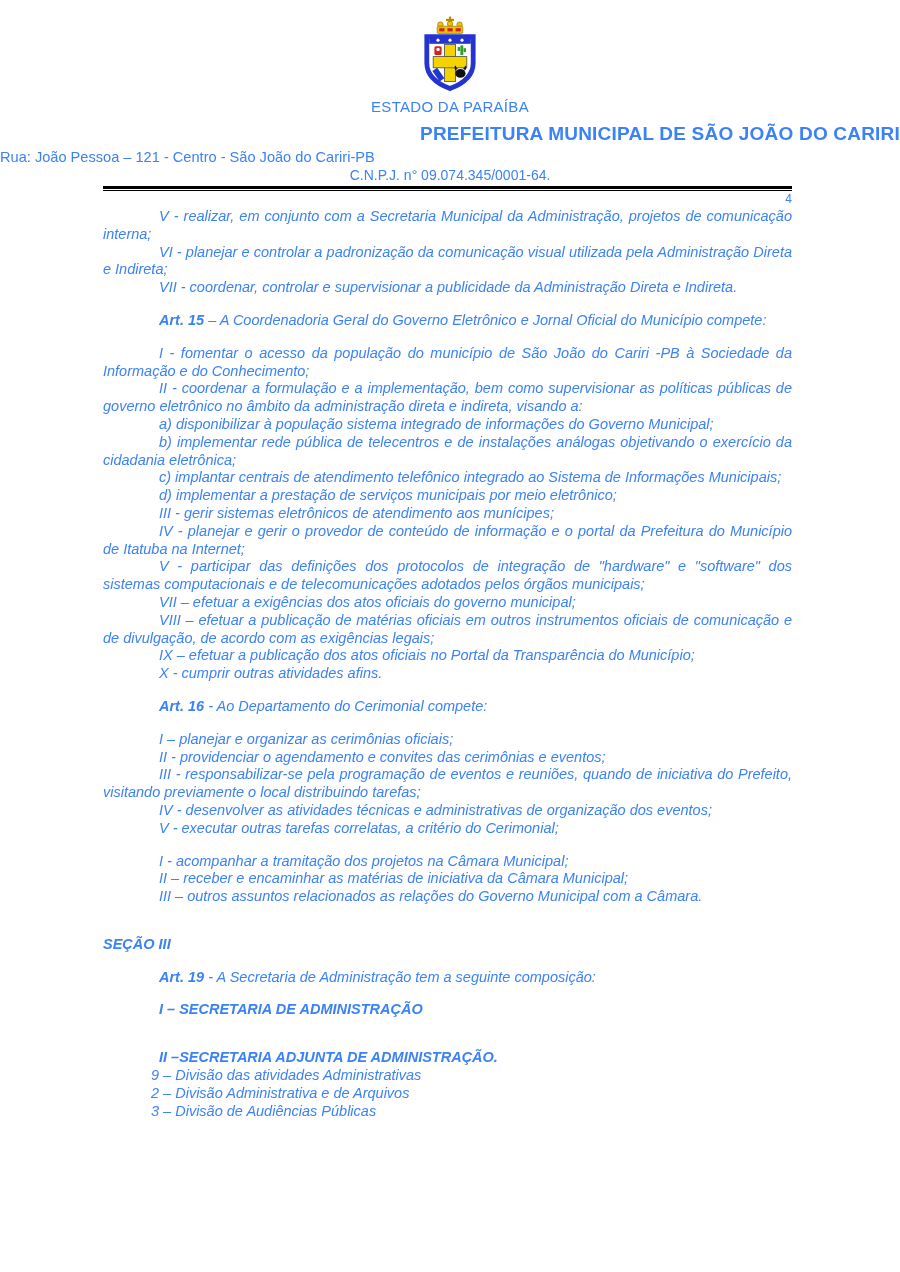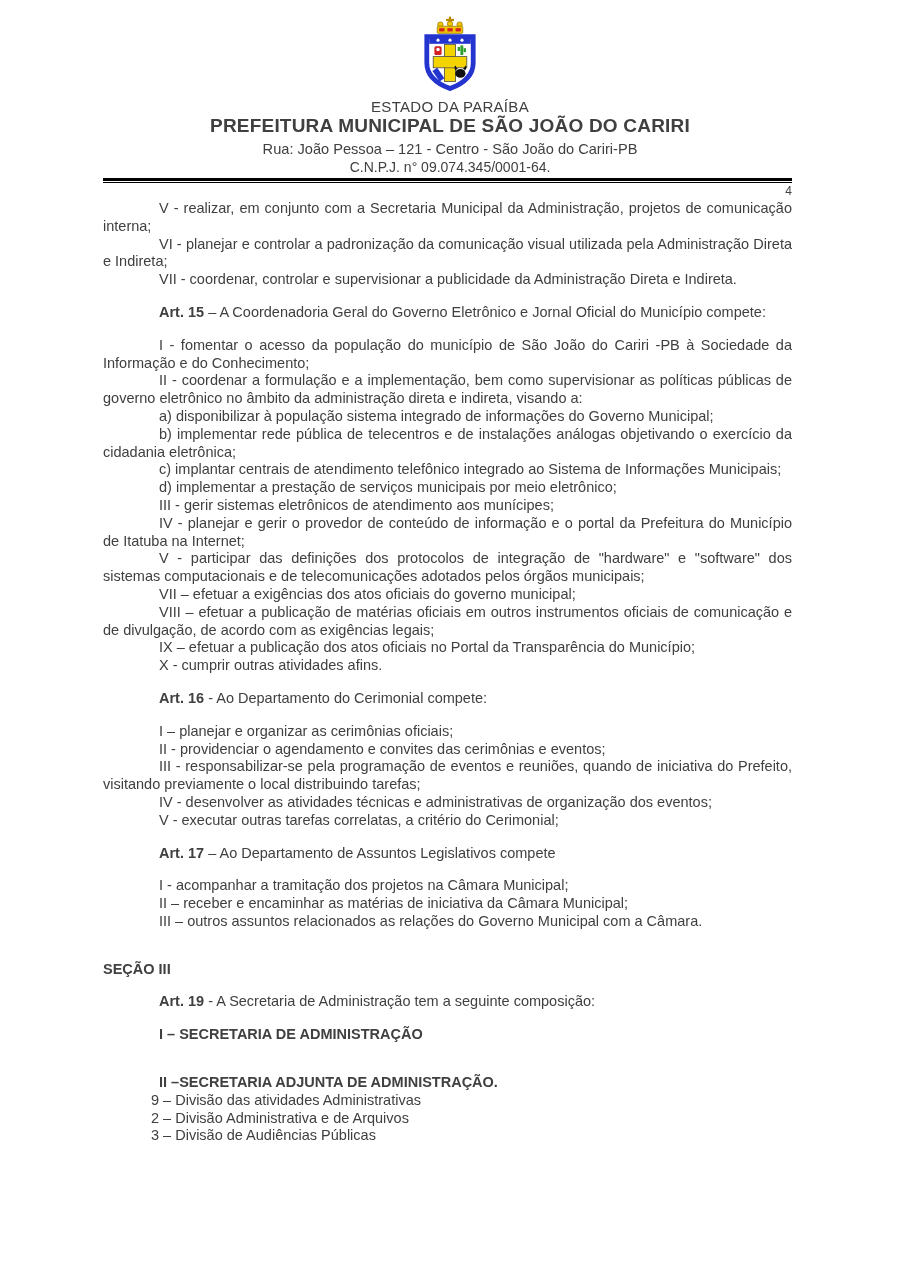--- a/index.html
+++ b/index.html
@@ -1,31 +1,31 @@
 <!DOCTYPE html>
 <html><head>
 <meta charset="utf-8">
 <style>
   html,body{margin:0;padding:0;background:#fff;}
   .page{
     position:relative;
     width:900px;height:1272px;
-    background:#fff;color:#404040;
+    background:#fff;color:#3b82f6;
     font-family:"Liberation Sans", sans-serif;
     overflow:hidden;
   }
   .crest-wrap{display:flex;justify-content:center;padding-top:15px;}
   .hdr-state{text-align:center;font-size:15px;margin-top:3px;letter-spacing:.3px;}
-  .hdr-title{text-align:center;font-size:19px;font-weight:bold;margin-top:0;letter-spacing:.2px;}
-  .hdr-addr{text-align:center;font-size:14.6px;margin-top:4px;}
+  .hdr-title{text-align:right;font-size:19px;font-weight:bold;margin-top:8px;letter-spacing:.2px;}
+  .hdr-addr{text-align:left;font-size:14.6px;margin-top:4px;}
   .hdr-cnpj{text-align:center;font-size:14px;margin-top:2px;}
   .rule{margin:3px 108px 0 103px;height:1px;border-top:3px solid #000;border-bottom:1px solid #000;}
   .pagenum{margin:2px 108px 0 103px;text-align:right;font-size:12px;line-height:12px;}
   .doc-body{margin:3px 108px 0 103px;font-size:14.5px;line-height:17.8px;}
-  .doc-body p{margin:0;text-align:justify;text-indent:56px;}
+  .doc-body p{margin:0;text-align:justify;text-indent:56px;font-style:italic;}
   .b{font-weight:bold;}
   p.center-h{text-indent:0;font-weight:bold;}
   p.left-h{text-align:left;font-weight:bold;}
   p.list-item{text-align:left;text-indent:48px;}
   .sp1{margin-top:15px !important;}
   .sp2{margin-top:30px !important;}
 </style>
 </head>
 <body>
 
@@ -99,21 +99,20 @@
     <p>X - cumprir outras atividades afins.</p>
 
     <p class="sp1"><span class="b">Art. 16</span><span> - Ao Departamento do Cerimonial compete:</span></p>
 
     <p class="sp1">I – planejar e organizar as cerimônias oficiais;</p>
     <p>II - providenciar o agendamento e convites das cerimônias e eventos;</p>
     <p>III - responsabilizar-se pela programação de eventos e reuniões, quando de iniciativa do Prefeito, visitando previamente o local distribuindo tarefas;</p>
     <p>IV - desenvolver as atividades técnicas e administrativas de organização dos eventos;</p>
     <p>V - executar outras tarefas correlatas, a critério do Cerimonial;</p>
 
-    <p class="sp1"><span class="b">Art. 17</span><span> – Ao Departamento de Assuntos Legislativos compete</span></p>
 
     <p class="sp1">I - acompanhar a tramitação dos projetos na Câmara Municipal;</p>
     <p>II – receber e encaminhar as matérias de iniciativa da Câmara Municipal;</p>
     <p>III – outros assuntos relacionados as relações do Governo Municipal com a Câmara.</p>
 
     <p class="center-h sp2">SEÇÃO III</p>
 
     <p class="sp1"><span class="b">Art. 19</span><span> - A Secretaria de Administração tem a seguinte composição:</span></p>
 
     <p class="left-h sp1">I – SECRETARIA DE ADMINISTRAÇÃO</p>

